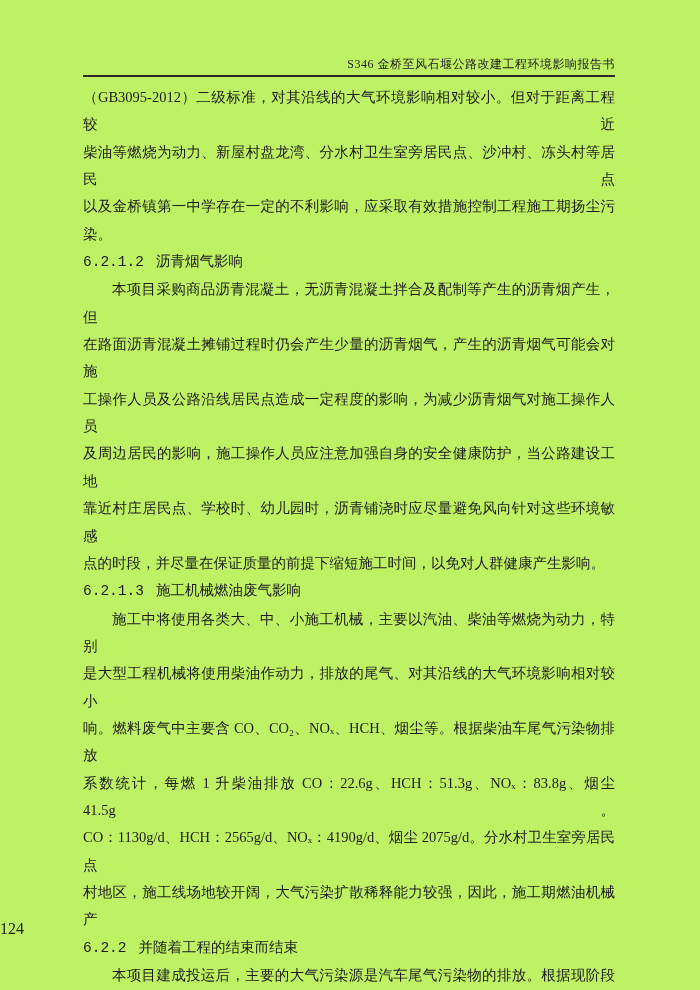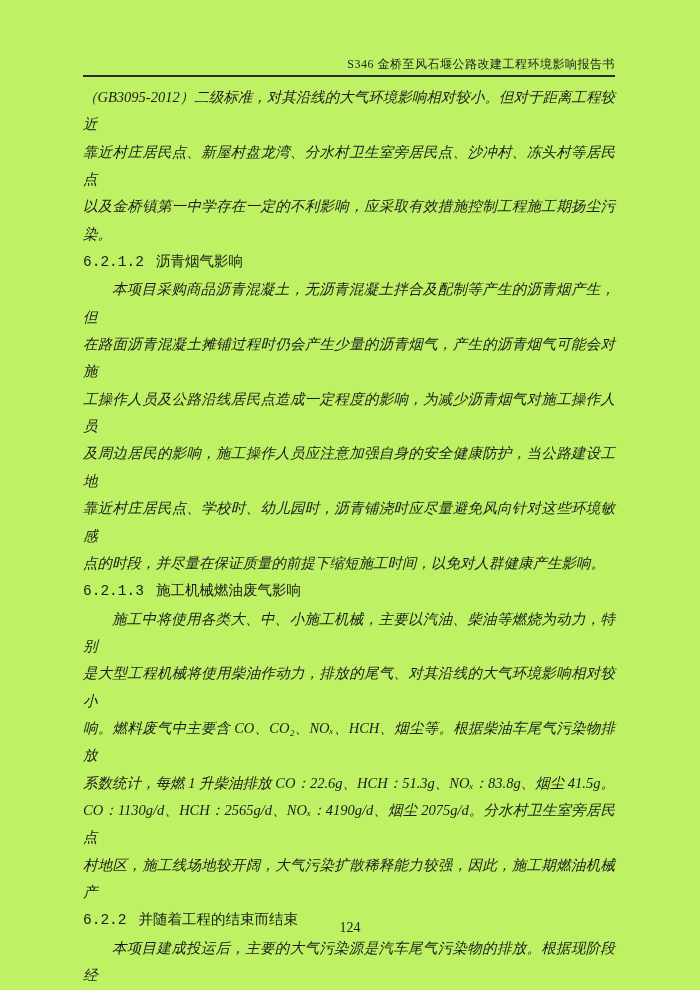--- a/index.html
+++ b/index.html
@@ -41,21 +41,20 @@
     left: 83px;
     width: 532px;
     font-size: 14.5px;
     line-height: 27.35px;
   }
   .line {
     text-align: justify;
     text-align-last: justify;
     -moz-text-align-last: justify;
     white-space: normal;
-    font-style: italic;
   }
   .line.last {
     text-align-last: left;
     -moz-text-align-last: left;
   }
   .line.indent {
     text-indent: 29px;
   }
   .heading {
     text-align: left;
@@ -64,35 +63,34 @@
   .heading .heading-num {
     display: inline-block;
     margin-right: 12px;
     font-family: Liberation Mono, monospace;
   }
   .page-number {
     position: absolute;
     top: 920px;
     left: 0;
     width: 700px;
-    text-align: center;
-    font-size: 14px;
+    font-size: 16px;
     color: #222;
   }
 </style>
 </head>
 <body>
 
 <div class="page">
   <div class="header-title">S346 金桥至风石堰公路改建工程环境影响报告书</div>
   <div class="header-rule"></div>
 
   <div class="doc-body">
       <div class="line">（GB3095-2012）二级标准，对其沿线的大气环境影响相对较小。但对于距离工程较近</div>
-      <div class="line">靠近村庄居民点、新屋村盘龙湾、分水村卫生室旁居民点、沙冲村、冻头村等居民点</div>
+      <div class="line">柴油等燃烧为动力、新屋村盘龙湾、分水村卫生室旁居民点、沙冲村、冻头村等居民点</div>
       <div class="line">以及金桥镇第一中学存在一定的不利影响，应采取有效措施控制工程施工期扬尘污</div>
       <div class="line last">染。</div>
       <div class="heading"><span class="heading-num">6.2.1.2</span><span class="heading-title">沥青烟气影响</span></div>
       <div class="line indent">本项目采购商品沥青混凝土，无沥青混凝土拌合及配制等产生的沥青烟产生，但</div>
       <div class="line">在路面沥青混凝土摊铺过程时仍会产生少量的沥青烟气，产生的沥青烟气可能会对施</div>
       <div class="line">工操作人员及公路沿线居民点造成一定程度的影响，为减少沥青烟气对施工操作人员</div>
       <div class="line">及周边居民的影响，施工操作人员应注意加强自身的安全健康防护，当公路建设工地</div>
       <div class="line">靠近村庄居民点、学校时、幼儿园时，沥青铺浇时应尽量避免风向针对这些环境敏感</div>
       <div class="line last">点的时段，并尽量在保证质量的前提下缩短施工时间，以免对人群健康产生影响。</div>
       <div class="heading"><span class="heading-num">6.2.1.3</span><span class="heading-title">施工机械燃油废气影响</span></div>

